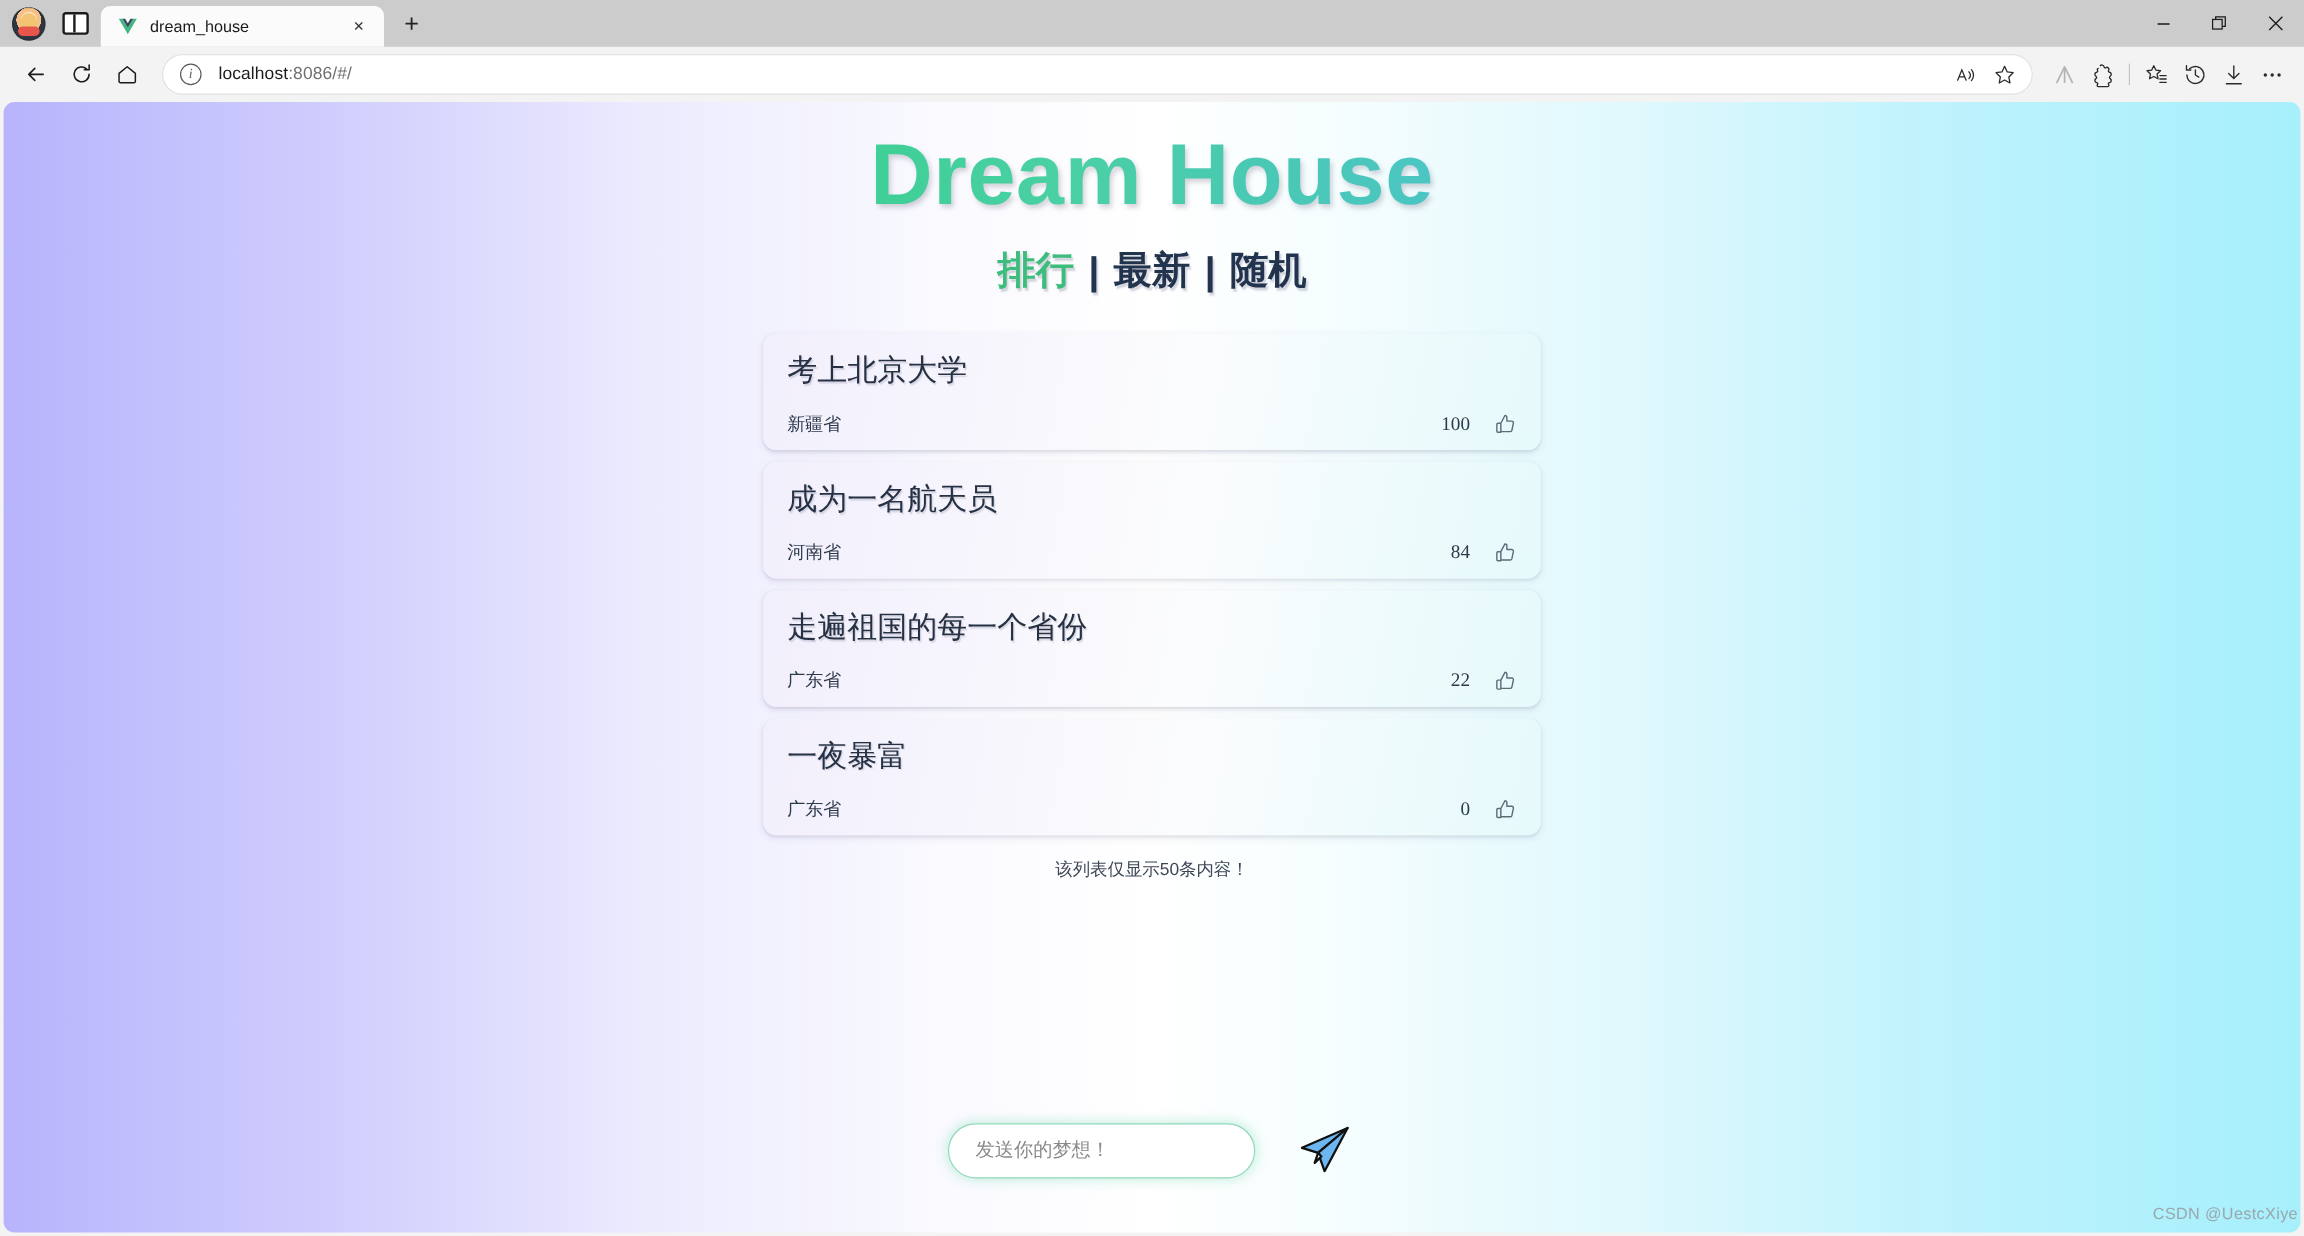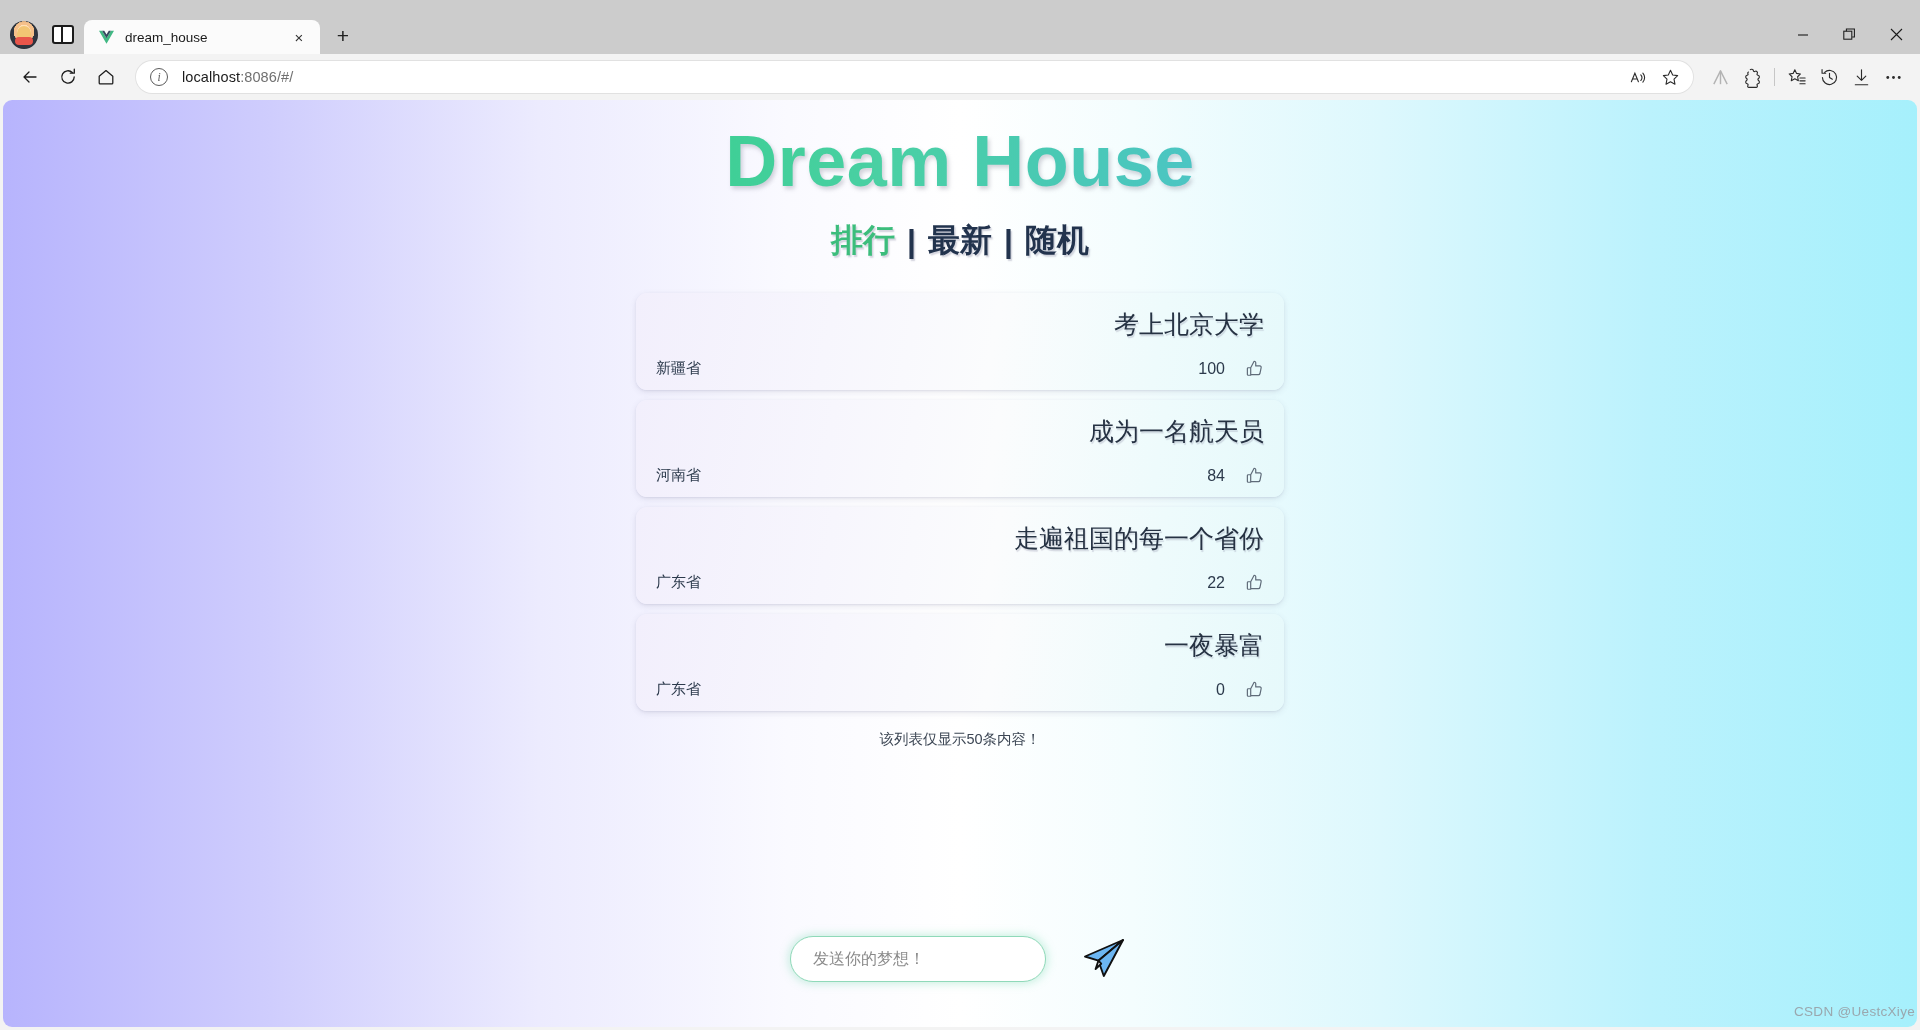--- a/index.html
+++ b/index.html
@@ -17,21 +17,21 @@
   .browser {
     width: 1920px;
     height: 1030px;
     position: relative;
     background: #f3f3f3;
     display: flex;
     flex-direction: column;
   }
 
   .titlebar {
-    height: 54px;
+    height: 39px;
     background: #cccccc;
     display: flex;
     align-items: flex-end;
     position: relative;
     flex: none;
   }
 
   .tb-left {
     display: flex;
     align-items: center;
@@ -254,33 +254,34 @@
     border-radius: 11px;
     background: linear-gradient(100deg, #f2effc 0%, #f7f6fd 30%, #fbfcfd 55%, #eefbfc 80%, #e6f9fb 100%);
     box-shadow: 0 2px 6px rgba(90,90,130,.14), 0 1px 2px rgba(90,90,130,.10);
     padding: 16px 20px 12px 20px;
     display: flex;
     flex-direction: column;
     justify-content: space-between;
   }
 
   .card-title {
-    text-align: right;
+    text-align: left;
     font-size: 25px;
     color: #263243;
     font-weight: 500;
     line-height: 1.25;
     text-shadow: 1px 1.5px 1px rgba(120,120,150,.26);
   }
 
   .card-meta {
     display: flex;
     align-items: flex-end;
     justify-content: space-between;
     margin-top: 0;
+    font-family: Liberation Serif, serif;
   }
   .card-region {
     font-size: 15px;
     color: #2c3a4c;
   }
   .card-likes {
     display: flex;
     align-items: center;
     gap: 20px;
     font-size: 16px;

